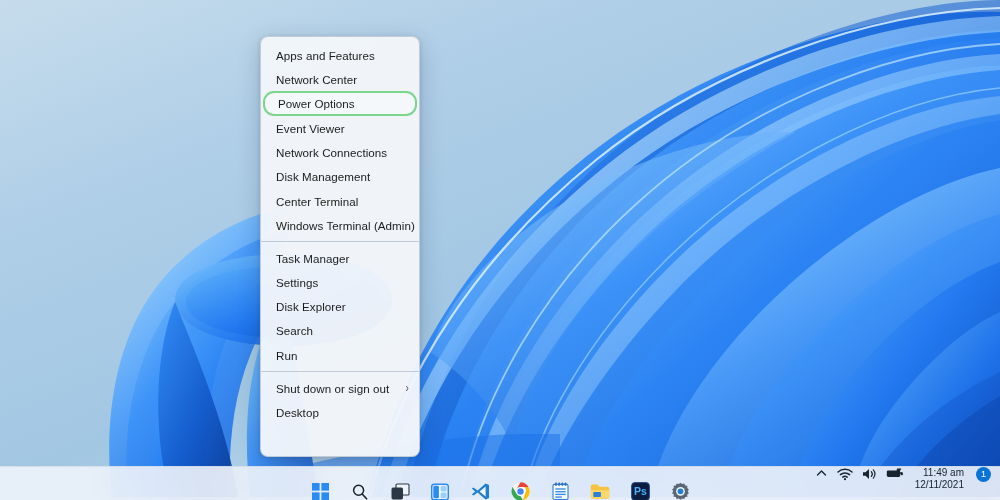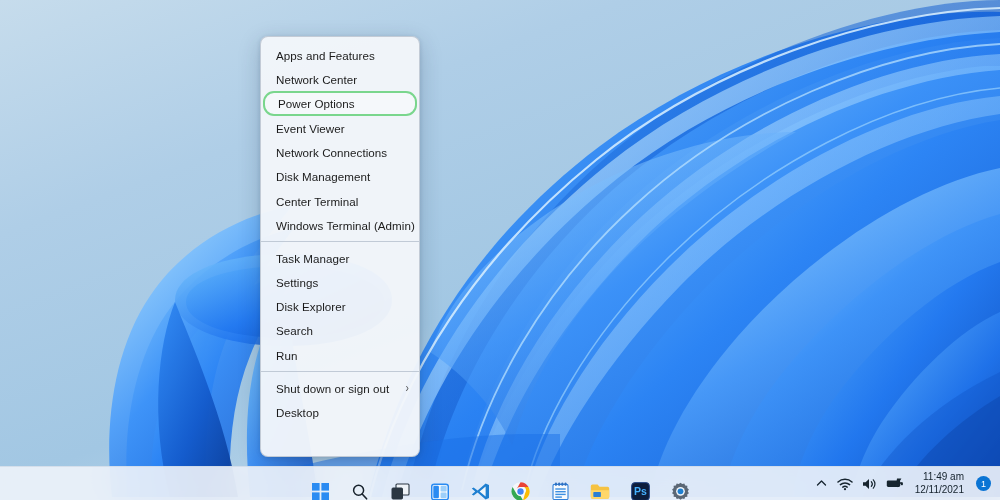--- a/index.html
+++ b/index.html
@@ -124,21 +124,21 @@
     width: 9px;
     height: 2.5px;
     border-radius: 2px;
     background: #5a6270;
   }
 
   #tray {
     position: absolute;
     right: 6px;
     display: flex;
-    align-items: center;
+    align-items: flex-start;
     gap: 9px;
     height: 34px;
     color: #12242e;
   }
 
   .tray-icon { display: flex; align-items: center; justify-content: center; cursor: default; }
 
   #clock {
     display: flex;
     flex-direction: column;

